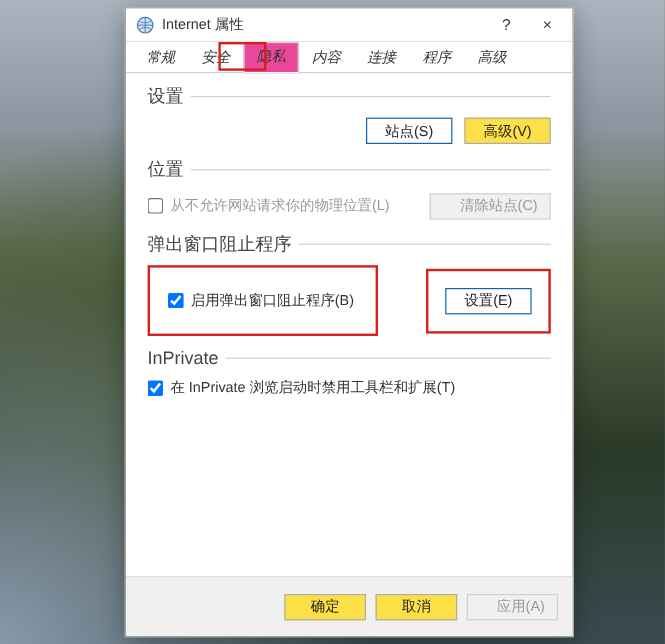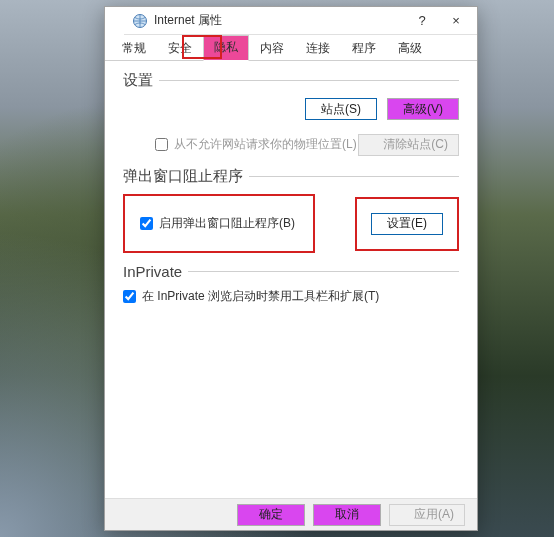--- a/index.html
+++ b/index.html
@@ -20,71 +20,70 @@
     width: 374px; height: 525px;
     background: #ffffff;
     border: 1px solid #a0a0a0;
     box-shadow: 0 4px 20px rgba(0,0,0,.3);
     display: flex; flex-direction: column;
   }
   .titlebar {
     height: 28px; display:flex; align-items:center;
     padding: 0 4px 0 8px; color:#333;
     border-bottom: 1px solid #e0e0e0;
-    margin-left: 19px;
   }
   .titlebar .icon { width:16px; height:16px; margin-right:6px; }
   .title-text { flex:1; font-size:12px; }
   .title-btn {
     width: 34px; height: 24px; display:flex; align-items:center; justify-content:center;
     font-size: 13px; color:#333;
   }
   .tabs {
     display:flex; align-items:flex-end;
     padding: 4px 6px 0 6px;
     border-bottom: 1px solid #cfcfcf;
     height: 26px;
   }
   .tab {
     padding: 3px 10px 4px; font-size:12px; color:#333;
     border: 1px solid transparent; border-bottom:none;
-    position:relative; top:1px;
+    position:relative; top:1px;font-style:italic;
   }
   .tab.active {
     border-color:#cfcfcf; background:#ec4899;
     border-bottom:1px solid #fff;
   }
   .content { flex:1; padding: 10px 18px 0 18px; color:#333; overflow:hidden; }
   .section { margin-bottom: 10px; }
   .section-label {
     display:flex; align-items:center; margin-bottom:8px;
     color:#444; font-size:15px;
   }
   .section-label .line { flex:1; height:1px; background:#cfcfcf; margin-left:6px; }
   .row-right { display:flex; justify-content:flex-end; gap:10px; margin: 2px 0 12px 0; }
   .btn {
     min-width: 72px; height: 22px;
-    border: 1px solid #adadad; background:#d946ef;
+    border: 1px solid #adadad; background:#fde047;
     font-size:12px; color:#222;
     display:inline-flex; align-items:center; justify-content:center;
     padding: 0 10px;
   }
   .btn.primary-outline { border-color:#0a64ad; background:#fff; }
   .btn:disabled { color:#9a9a9a; background:#f0f0f0; border-color:#d0d0d0;padding-left:24px; }
   .chk-row { display:flex; align-items:center; gap:6px; margin:4px 0; }
   .chk { width:13px; height:13px; }
-  .disabled-text { color:#9a9a9a;margin-left:32px; }
+  .disabled-text { color:#9a9a9a; }
   .popup-row {
     display:flex; align-items:center; justify-content:space-between;
     margin: 4px 0 10px 0;
   }
   .hl { border:2px solid #d42020; padding:14px; }
   .hl-tab { position:absolute; border:2px solid #d42020; pointer-events:none; }
   .footer {
-    height: 32px; border-top:1px solid #dedede; background:#f0f0f0;
+    height: 50px; border-top:1px solid #dedede; background:#f0f0f0;
     display:flex; align-items:center; justify-content:flex-end;
     gap:8px; padding: 0 12px;
   }
   .footer .btn { min-width: 68px; }
 </style>
 </head>
 <body>
 
 <div class="bg-img"></div>
 
@@ -120,20 +119,24 @@
         <span>设置</span>
         <span class="line"></span>
       </div>
       <div class="row-right">
         <button class="btn primary-outline">站点(S)</button>
         <button class="btn">高级(V)</button>
       </div>
     </div>
 
     <div class="section">
+      <div class="section-label">
+        <span>位置</span>
+        <span class="line"></span>
+      </div>
       <div class="popup-row">
         <label class="chk-row disabled-text">
           <input type="checkbox" class="chk" style="">
           <span>从不允许网站请求你的物理位置(L)</span>
         </label>
         <button class="btn" disabled="">清除站点(C)</button>
       </div>
     </div>
 
     <div class="section">

